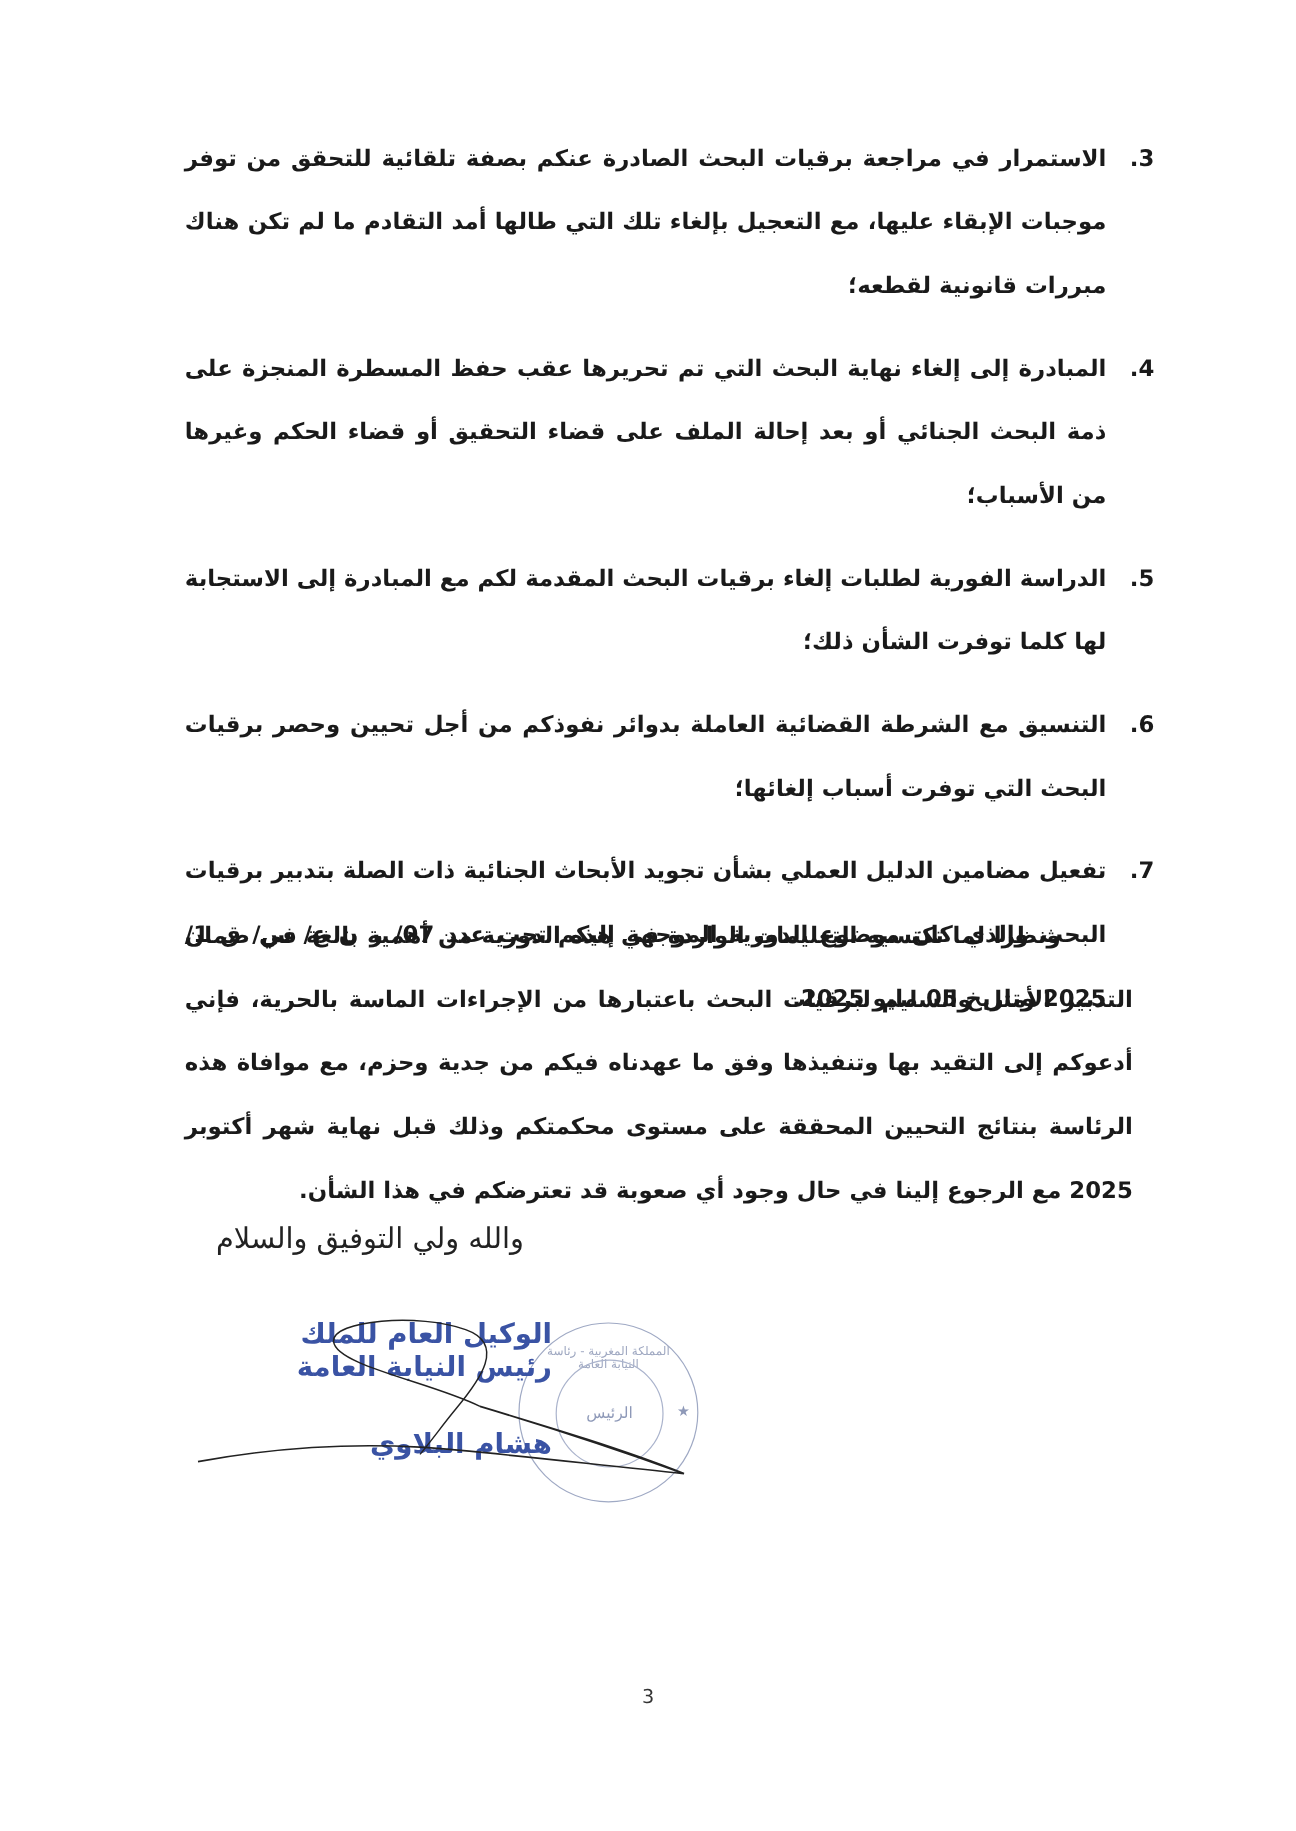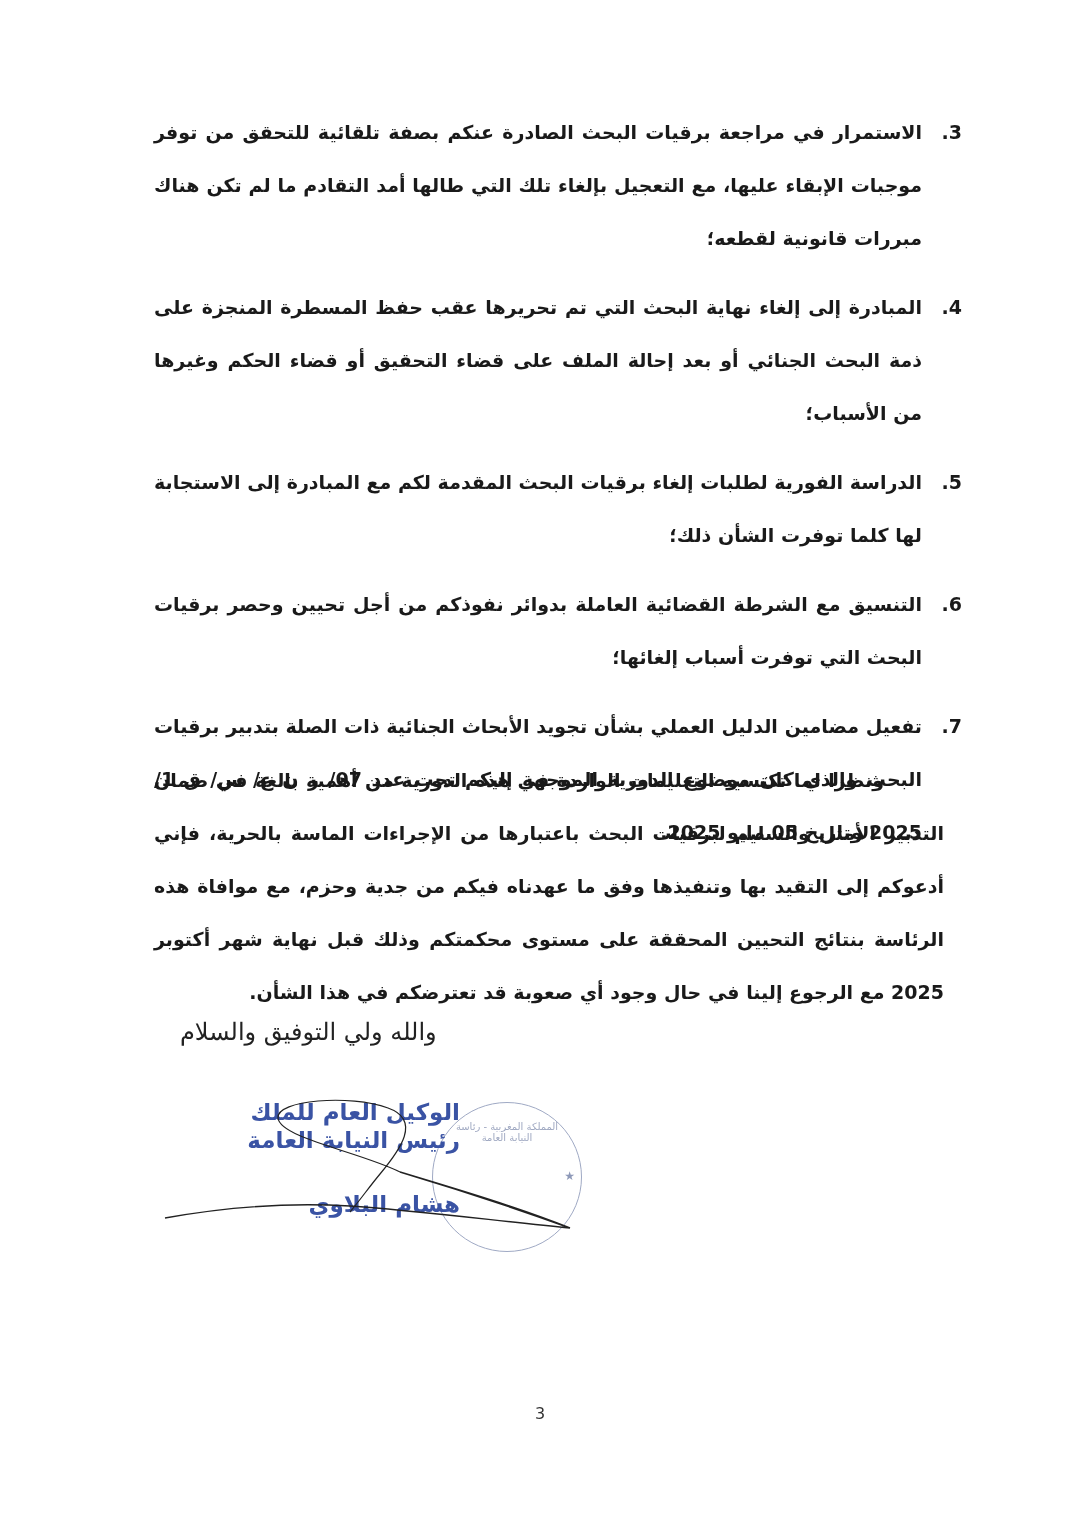--- a/index.html
+++ b/index.html
@@ -59,20 +59,23 @@
 
   <div class="body-text para" style="top:738px;">
     <p>ونظرا لما تكتسيه التعليمات الواردة في هذه الدورية من أهمية بالغة في ضمان التدبير الأمثل والسليم لبرقيات البحث باعتبارها من الإجراءات الماسة بالحرية، فإني أدعوكم إلى التقيد بها وتنفيذها وفق ما عهدناه فيكم من جدية وحزم، مع موافاة هذه الرئاسة بنتائج التحيين المحققة على مستوى محكمتكم وذلك قبل نهاية شهر أكتوبر 2025 مع الرجوع إلينا في حال وجود أي صعوبة قد تعترضكم في هذا الشأن.</p>
   </div>
 
   <div class="closing">والله ولي التوفيق والسلام</div>
 
   <div class="stamp">
     <div class="ring">المملكة المغربية - رئاسة النيابة العامة</div>
     <span class="star">★</span>
+    <div class="inner">
+      <span>الرئيس</span>
+    </div>
   </div>
 
   <div class="sig">
     <div>الوكيل العام للملك</div>
     <div>رئيس النيابة العامة</div>
     <div class="name">هشام البلاوي</div>
   </div>
 
   <svg class="scribble" viewBox="0 0 440 160">
     <path d="M5,128 C60,118 120,112 190,116 C250,120 330,130 410,138 C360,120 300,100 240,82 C300,100 360,118 410,138" fill="none" stroke="#222" stroke-width="1.4"></path>

